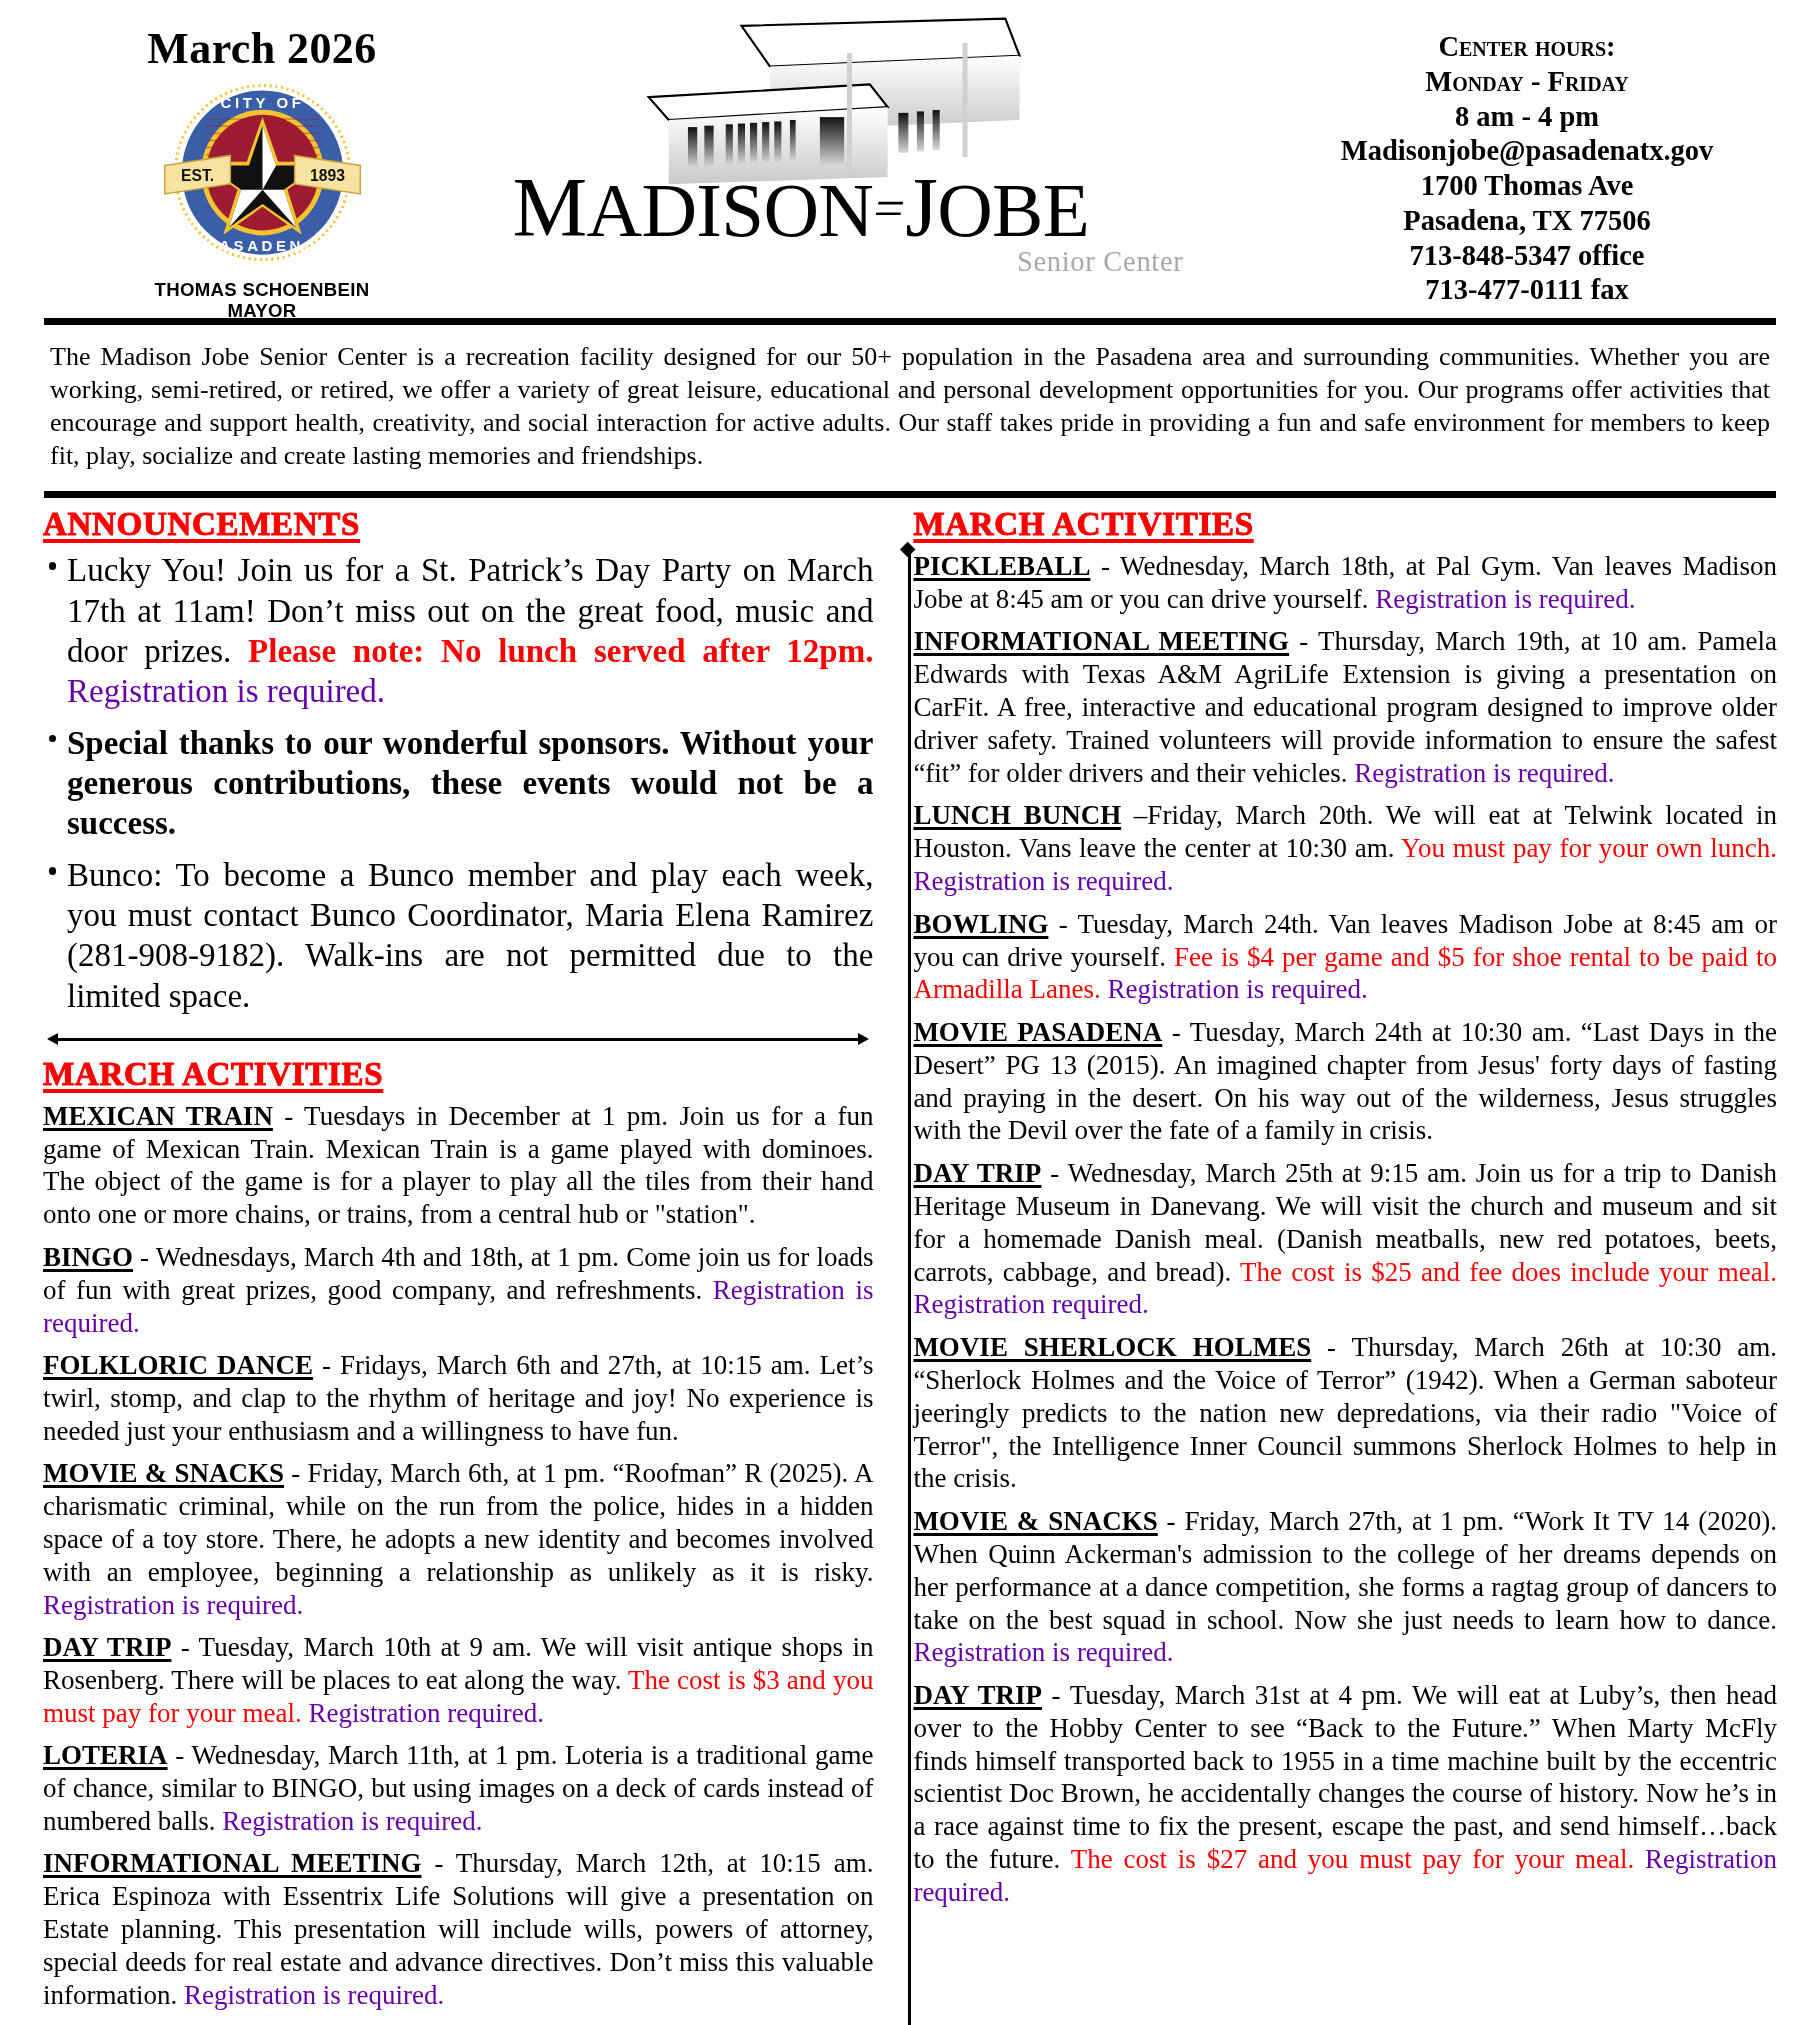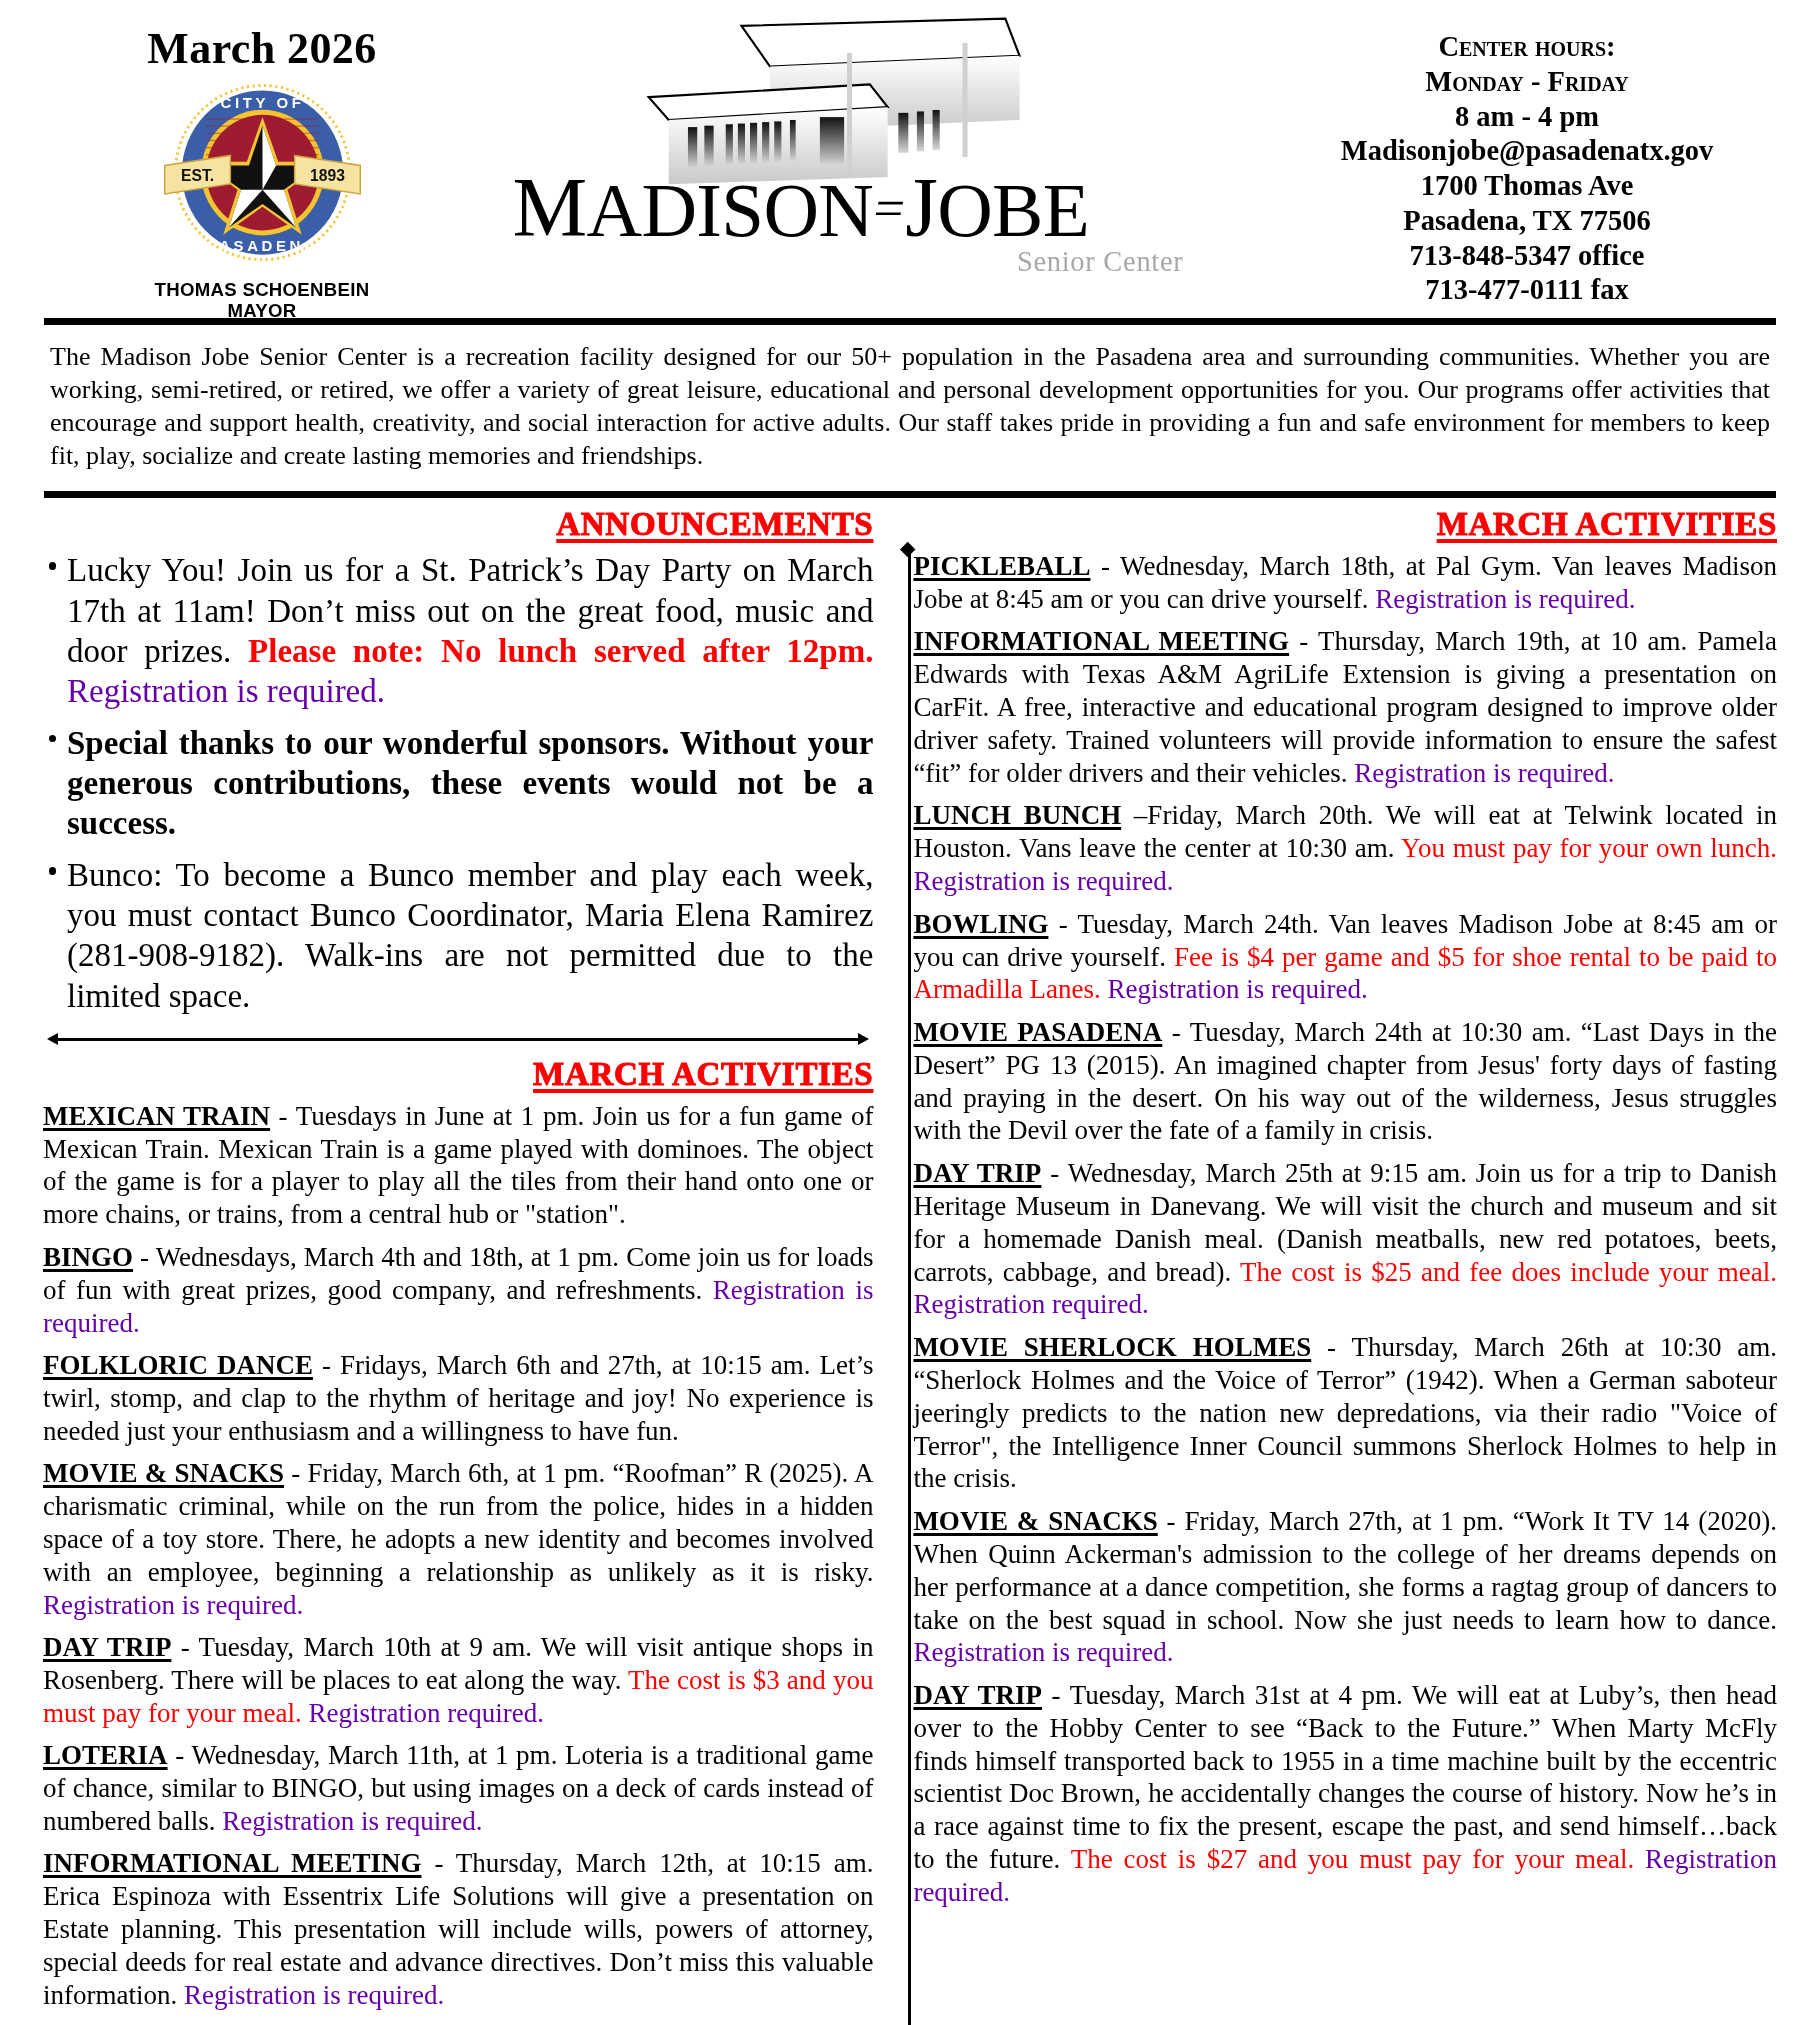--- a/index.html
+++ b/index.html
@@ -40,21 +40,21 @@
   .intro{padding:14.3px 50px 7.1px 50px;font-size:26px;line-height:1.28;text-align:justify;}
 
   
   .cols{display:flex;padding:5.7px 43px 0 43px;box-sizing:border-box;position:relative;}
   .col{box-sizing:border-box;}
   .col-left{width:849px;padding-right:18.6px;}
   .col-right{width:885px;padding-left:21.4px;}
   .vdivider{position:absolute;left:908px;top:56px;bottom:0;width:2.9px;background:#000;}
   .vdivider:before{content:"";position:absolute;left:-6.4px;top:-10px;width:11.4px;height:11.4px;background:#000;transform:rotate(45deg);}
 
-  .sect-head{text-align:right;margin:2.9px 0 7.1px 0;}
+  .sect-head{text-align:left;margin:2.9px 0 7.1px 0;}
   .sect-head span{
     color:#ff0000;font-family:"Liberation Serif",serif;font-weight:bold;
     font-size:33px;letter-spacing:0.7px;text-decoration:underline;
     text-decoration-thickness:3.6px;text-underline-offset:4.3px;
     -webkit-text-stroke:1px #ff0000;
   }
 
   ul.ann{list-style:none;margin:0;padding:0;}
   ul.ann li{position:relative;padding-left:24px;margin-bottom:11.4px;font-size:33px;line-height:1.22;text-align:justify;}
   ul.ann li:before{content:"";position:absolute;left:5.7px;top:12px;width:7.8px;height:7.8px;border-radius:50%;background:#000;}
@@ -205,21 +205,21 @@
       <div class="arrowdiv">
         <div class="ah l"></div>
         <div class="bar"></div>
         <div class="ah r"></div>
       </div>
 
       <div class="sect-head">
         <span>MARCH ACTIVITIES</span>
       </div>
 
-      <p class="item"><span class="ttl">MEXICAN TRAIN</span><span> - Tuesdays in June at 1 pm. Join us for a fun game of Mexican Train. Mexican Train is a game played with dominoes. The object of the game is for a player to play all the tiles from their hand onto one or more chains, or trains, from a central hub or "station".</span><span class="red"></span><span class="purple"></span></p>
+      <p class="item"><span class="ttl">MEXICAN TRAIN</span><span> - Tuesdays in December at 1 pm. Join us for a fun game of Mexican Train. Mexican Train is a game played with dominoes. The object of the game is for a player to play all the tiles from their hand onto one or more chains, or trains, from a central hub or "station".</span><span class="red"></span><span class="purple"></span></p>
 
       <p class="item"><span class="ttl">BINGO</span><span> - Wednesdays, March 4th and 18th, at 1 pm. Come join us for loads of fun with great prizes, good company, and refreshments. </span><span class="red"></span><span class="purple">Registration is required.</span></p>
 
       <p class="item"><span class="ttl">FOLKLORIC DANCE</span><span> - Fridays, March 6th and 27th, at 10:15 am. Let’s twirl, stomp, and clap to the rhythm of heritage and joy! No experience is needed just your enthusiasm and a willingness to have fun.</span><span class="red"></span><span class="purple"></span></p>
 
       <p class="item"><span class="ttl">MOVIE &amp; SNACKS</span><span> - Friday, March 6th, at 1 pm. “Roofman” R (2025). A charismatic criminal, while on the run from the police, hides in a hidden space of a toy store. There, he adopts a new identity and becomes involved with an employee, beginning a relationship as unlikely as it is risky. </span><span class="red"></span><span class="purple">Registration is required.</span></p>
 
       <p class="item"><span class="ttl">DAY TRIP</span><span> - Tuesday, March 10th at 9 am. We will visit antique shops in Rosenberg. There will be places to eat along the way. </span><span class="red">The cost is $3 and you must pay for your meal. </span><span class="purple">Registration required.</span></p>
 
       <p class="item"><span class="ttl">LOTERIA</span><span> - Wednesday, March 11th, at 1 pm. Loteria is a traditional game of chance, similar to BINGO, but using images on a deck of cards instead of numbered balls. </span><span class="red"></span><span class="purple">Registration is required.</span></p>

